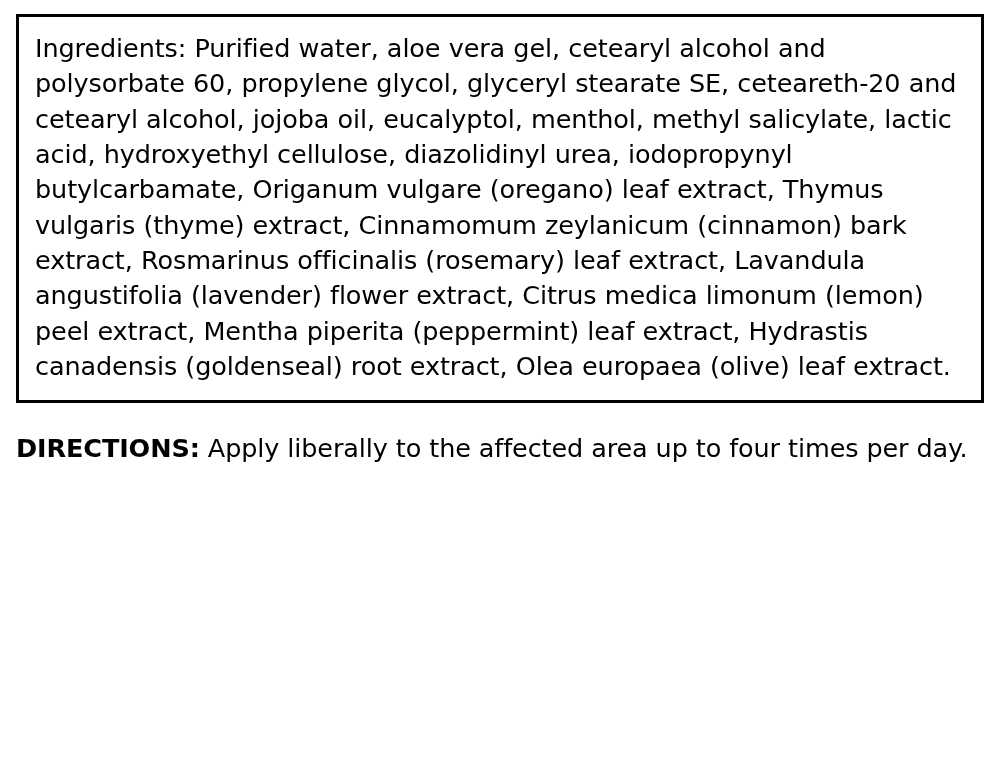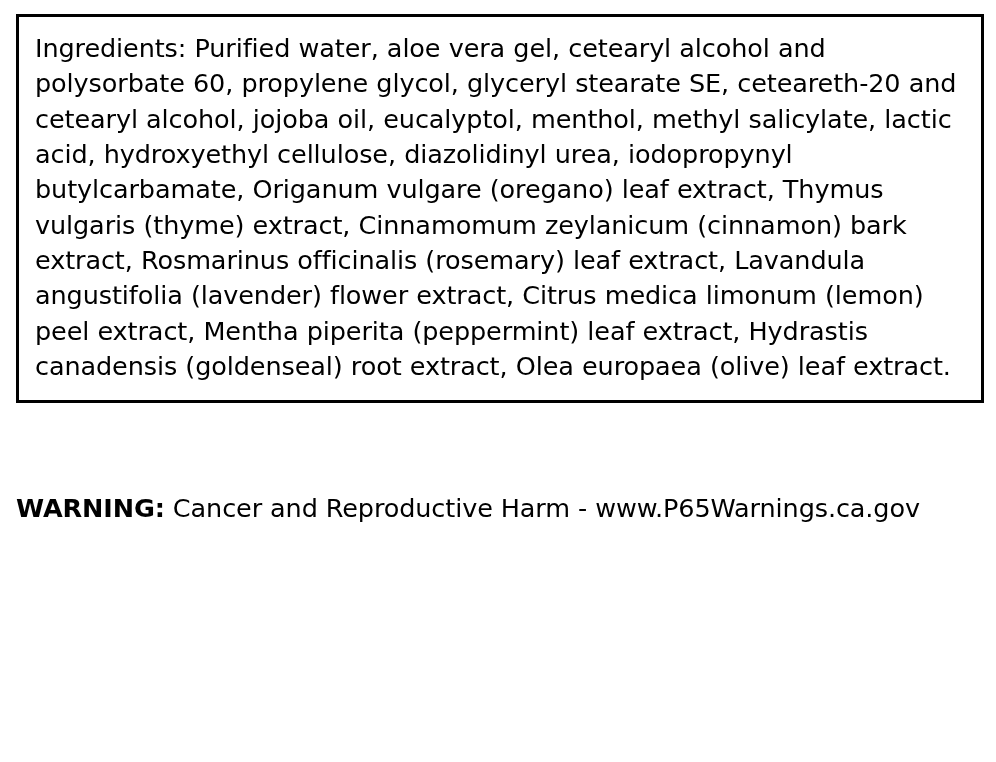--- a/index.html
+++ b/index.html
@@ -52,21 +52,21 @@
 <body>
 
 <div class="page">
 
   <div class="ingredients-box">
     <p class="ingredients-text">Ingredients: Purified water, aloe vera gel, cetearyl alcohol and polysorbate 60, propylene glycol, glyceryl stearate SE, ceteareth-20 and cetearyl alcohol, jojoba oil, eucalyptol, menthol, methyl salicylate, lactic acid, hydroxyethyl cellulose, diazolidinyl urea, iodopropynyl butylcarbamate, Origanum vulgare (oregano) leaf extract, Thymus vulgaris (thyme) extract, Cinnamomum zeylanicum (cinnamon) bark extract, Rosmarinus officinalis (rosemary) leaf extract, Lavandula angustifolia (lavender) flower extract, Citrus medica limonum (lemon) peel extract, Mentha piperita (peppermint) leaf extract, Hydrastis canadensis (goldenseal) root extract, Olea europaea (olive) leaf extract.</p>
   </div>
 
   <div class="spacer-after-box"></div>
 
+  <p class="block"><span class="lead">DIRECTIONS:</span><span> Apply liberally to the affected area up to four times per day.</span></p>
 
   <div class="spacer-between"></div>
 
 
   <div class="spacer-between"></div>
 
-  <p class="block"><span class="lead">WARNING:</span><span> Cancer and Reproductive Harm - www.P65Warnings.ca.gov</span></p>
 
 </div>
 
 </body></html>

